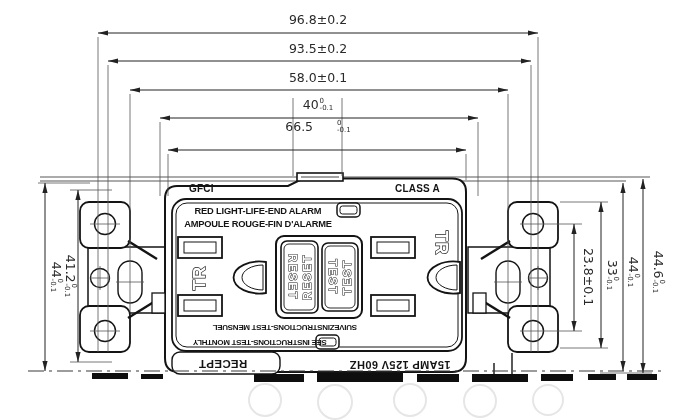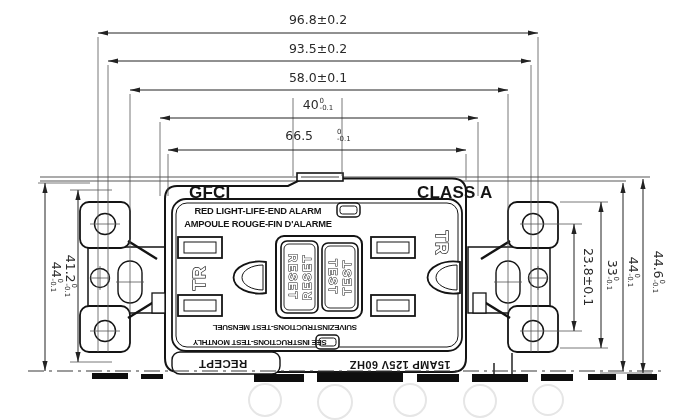--- a/index.html
+++ b/index.html
@@ -7,21 +7,21 @@
           font-family:"Liberation Sans",sans-serif;}
   #canvas svg{position:absolute;left:0;top:0;}
   .lab{position:absolute;white-space:nowrap;color:#1f1f1f;}
   .ctr{transform:translate(-50%,-50%);}
   .dim{font-family:"DejaVu Sans",sans-serif;font-size:12.5px;color:#2a2a2a;
        display:flex;align-items:center;line-height:1;}
   .dim.v90{transform:translate(-50%,-50%) rotate(90deg);}
   .tol{display:inline-flex;flex-direction:column;font-size:7px;line-height:7px;
        margin-left:1px;text-align:left;}
   .facetxt{font-weight:bold;color:#141414;}
-  .gband{font-size:17px;letter-spacing:0.2px;}
+  .gband{font-size:10px;letter-spacing:0.2px;}
   .alarm{font-size:9.5px;letter-spacing:-0.2px;transform:translate(-50%,-50%) scaleX(0.98);}
   .instr{font-size:8px;letter-spacing:-0.3px;transform:translate(-50%,-50%) rotate(180deg);}
   .flip{transform:translate(-50%,-50%) rotate(180deg);}
   .recept{font-size:11.5px;letter-spacing:0.3px;}
   .rating{font-size:11px;letter-spacing:0.4px;}
   .outtext{font-family:"Liberation Sans",sans-serif;font-weight:bold;fill:#ffffff;
            stroke:#141414;paint-order:stroke;}
   .tr-t{font-size:17px;stroke-width:1.3px;letter-spacing:1px;}
   .btn-t{font-size:11.5px;stroke-width:1px;letter-spacing:1.6px;}
 </style>
@@ -185,21 +185,21 @@
       <circle cx="265" cy="400" r="16"></circle>
       <circle cx="335" cy="402" r="17"></circle>
       <circle cx="410" cy="400" r="16"></circle>
       <circle cx="480" cy="401" r="16"></circle>
       <circle cx="548" cy="400" r="15"></circle>
     </g>
   </g>
 </svg>
 
 <div class="lab facetxt gband" style="left:189px;top:183px;">GFCI</div>
-<div class="lab facetxt gband" style="left:417px;top:183px;">CLASS A</div>
+<div class="lab facetxt gband" style="left:395px;top:183px;">CLASS A</div>
 <div class="lab facetxt alarm" style="left:258px;top:210px;">RED LIGHT-LIFE-END ALARM</div>
 <div class="lab facetxt alarm" style="left:258px;top:223px;">AMPOULE ROUGE-FIN D'ALARME</div>
 <div class="lab facetxt instr" style="left:285px;top:327px;">SUIVEZINSTRUCTIONS-TEST MENSUEL</div>
 <div class="lab facetxt instr" style="left:260px;top:342px;">SEE INSTRUCTIONS-TEST MONTHLY</div>
 <div class="lab facetxt recept flip" style="left:223px;top:364px;">RECEPT</div>
 <div class="lab facetxt rating flip" style="left:400px;top:365px;">15AMP 125V 60HZ</div>
 
 <div class="lab dim ctr" style="left:318px;top:20px;">
   <span>96.8±0.2</span>
 </div>
@@ -209,21 +209,21 @@
 <div class="lab dim ctr" style="left:318px;top:78px;">
   <span>58.0±0.1</span>
 </div>
 <div class="lab dim ctr" style="left:318px;top:105px;">
   <span>40</span>
   <span class="tol">
         <span>0</span>
         <span>-0.1</span>
       </span>
 </div>
-<div class="lab dim ctr" style="left:318px;top:136px;gap:23px;">
+<div class="lab dim ctr" style="left:318px;top:127px;gap:23px;">
   <span>66.5</span>
   <span class="tol">
         <span>0</span>
         <span>-0.1</span>
       </span>
 </div>
 
 <div class="lab dim v90" style="left:56px;top:277px;">
   <span>44</span>
   <span class="tol">

